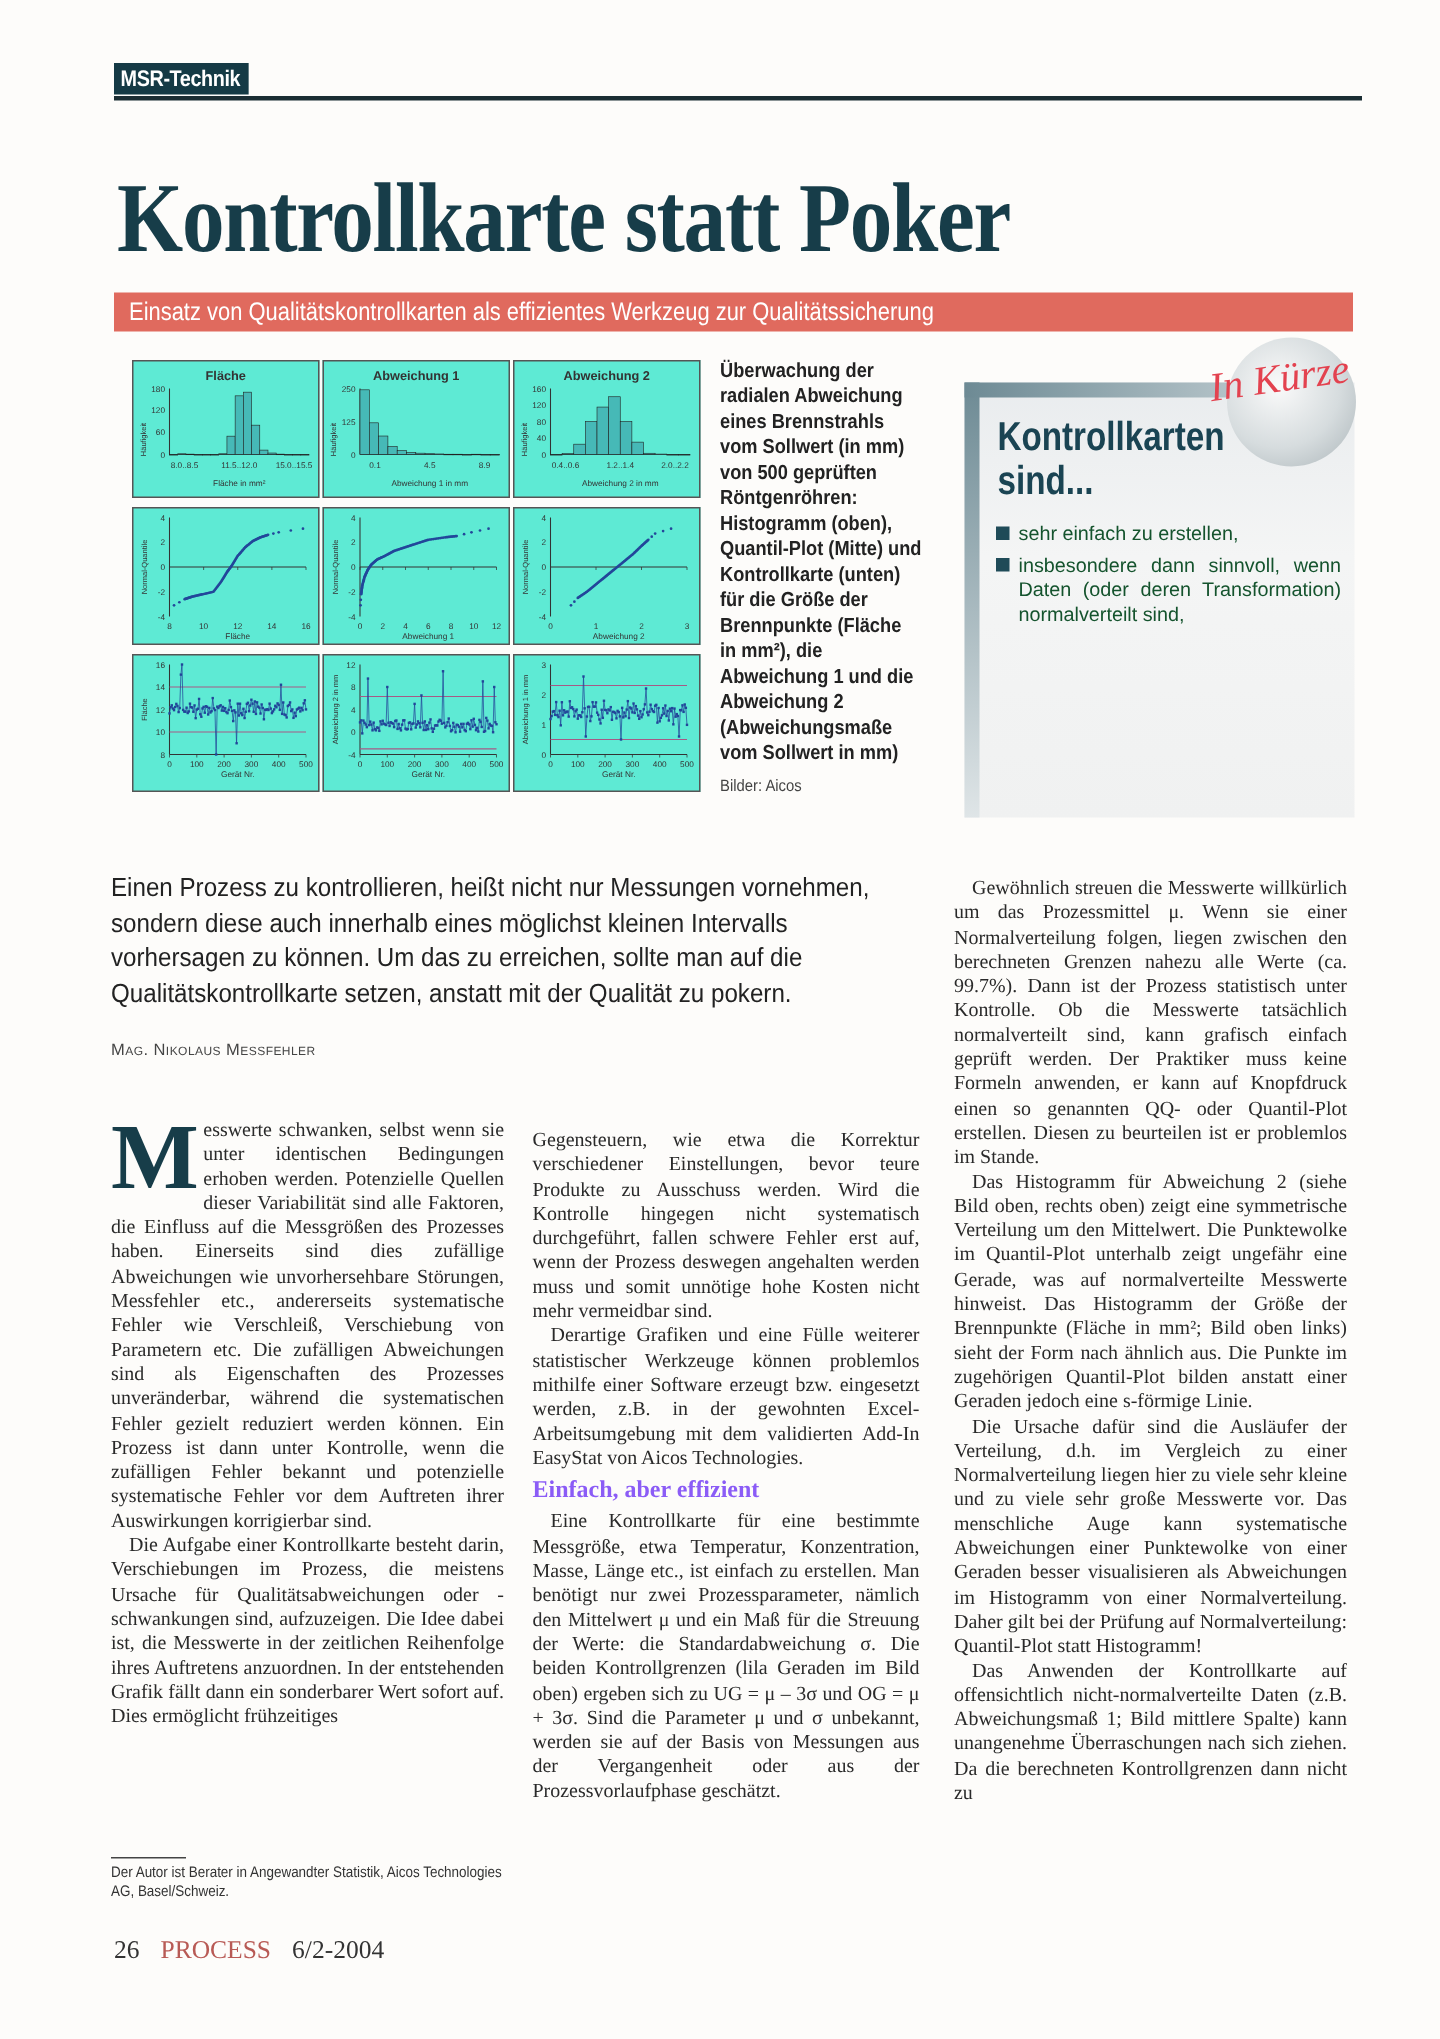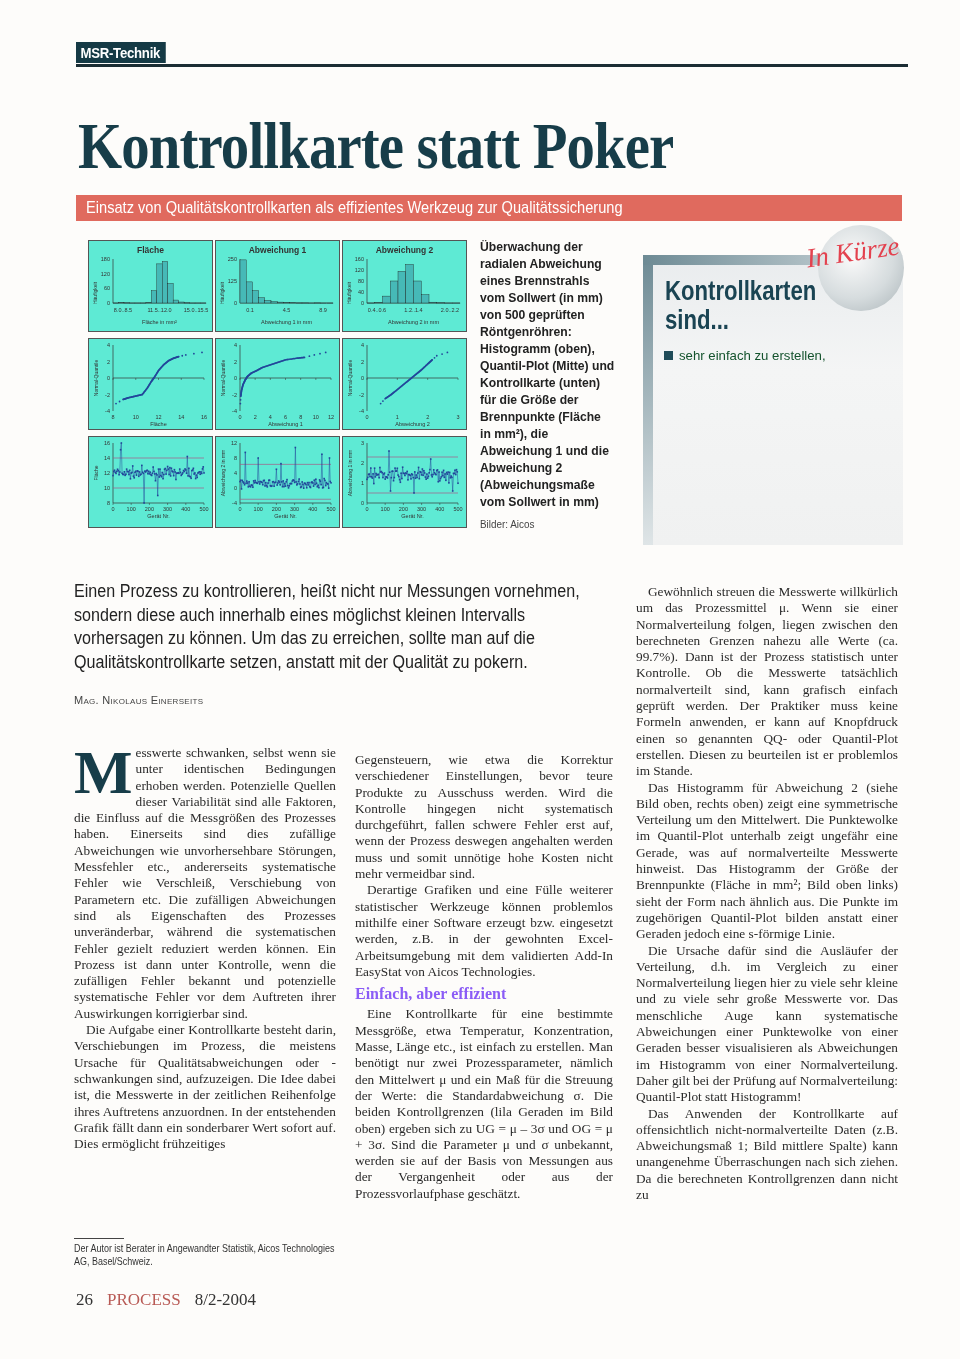--- a/index.html
+++ b/index.html
@@ -997,24 +997,25 @@
 <div class="abs caption-credit">Bilder: Aicos</div>
 
 <div class="abs box"></div>
 <div class="abs box-sidebar"></div>
 <div class="abs box-topbar"></div>
 <div class="abs sphere"></div>
 <div class="abs kurze">In Kürze</div>
 <div class="abs box-title">Kontrollkarten sind...</div>
 <ul class="abs box-list">
   <li><span class="bullet"></span><span>sehr einfach zu erstellen,</span></li>
+  <li><span class="bullet"></span><span>insbesondere dann sinnvoll, wenn Daten (oder deren Transformation) normalverteilt sind,</span></li>
 </ul>
 
 <div class="abs lead">Einen Prozess zu kontrollieren, heißt nicht nur Messungen vornehmen, sondern diese auch innerhalb eines möglichst kleinen Intervalls vorhersagen zu können. Um das zu erreichen, sollte man auf die Qualitätskontrollkarte setzen, anstatt mit der Qualität zu pokern.</div>
-<div class="abs author">Mag. Nikolaus Einerseits</div>
+<div class="abs author">Mag. Nikolaus Messfehler</div>
 
 <div class="col" style="left:74px; top:745px; width:262px;">
   <p class="first"><span class="dropcap">M</span><span>esswerte schwanken, selbst wenn sie unter identischen Bedingungen erhoben werden. Potenzielle Quellen dieser Variabilität sind alle Faktoren, die Einfluss auf die Messgrößen des Prozesses haben. Einerseits sind dies zufällige Abweichungen wie unvorhersehbare Störungen, Messfehler etc., andererseits systematische Fehler wie Verschleiß, Verschiebung von Parametern etc. Die zufälligen Abweichungen sind als Eigenschaften des Prozesses unveränderbar, während die systematischen Fehler gezielt reduziert werden können. Ein Prozess ist dann unter Kontrolle, wenn die zufälligen Fehler bekannt und potenzielle systematische Fehler vor dem Auftreten ihrer Auswirkungen korrigierbar sind.</span></p>
   <p>Die Aufgabe einer Kontrollkarte besteht darin, Verschiebungen im Prozess, die meistens Ursache für Qualitätsabweichungen oder -schwankungen sind, aufzuzeigen. Die Idee dabei ist, die Messwerte in der zeitlichen Reihenfolge ihres Auftretens anzuordnen. In der entstehenden Grafik fällt dann ein sonderbarer Wert sofort auf. Dies ermöglicht frühzeitiges</p>
 </div>
 
 <div class="col" style="left:355px; top:752px; width:258px;">
   <p class="first">Gegensteuern, wie etwa die Korrektur verschiedener Einstellungen, bevor teure Produkte zu Ausschuss werden. Wird die Kontrolle hingegen nicht systematisch durchgeführt, fallen schwere Fehler erst auf, wenn der Prozess deswegen angehalten werden muss und somit unnötige hohe Kosten nicht mehr vermeidbar sind.</p>
   <p>Derartige Grafiken und eine Fülle weiterer statistischer Werkzeuge können problemlos mithilfe einer Software erzeugt bzw. eingesetzt werden, z.B. in der gewohnten Excel-Arbeitsumgebung mit dem validierten Add-In EasyStat von Aicos Technologies.</p>
   <h3>Einfach, aber effizient</h3>
@@ -1024,14 +1025,14 @@
 <div class="col" style="left:636px; top:584px; width:262px;">
   <p>Gewöhnlich streuen die Messwerte willkürlich um das Prozessmittel μ. Wenn sie einer Normalverteilung folgen, liegen zwischen den berechneten Grenzen nahezu alle Werte (ca. 99.7%). Dann ist der Prozess statistisch unter Kontrolle. Ob die Messwerte tatsächlich normalverteilt sind, kann grafisch einfach geprüft werden. Der Praktiker muss keine Formeln anwenden, er kann auf Knopfdruck einen so genannten QQ- oder Quantil-Plot erstellen. Diesen zu beurteilen ist er problemlos im Stande.</p>
   <p>Das Histogramm für Abweichung 2 (siehe Bild oben, rechts oben) zeigt eine symmetrische Verteilung um den Mittelwert. Die Punktewolke im Quantil-Plot unterhalb zeigt ungefähr eine Gerade, was auf normalverteilte Messwerte hinweist. Das Histogramm der Größe der Brennpunkte (Fläche in mm²; Bild oben links) sieht der Form nach ähnlich aus. Die Punkte im zugehörigen Quantil-Plot bilden anstatt einer Geraden jedoch eine s-förmige Linie.</p>
   <p>Die Ursache dafür sind die Ausläufer der Verteilung, d.h. im Vergleich zu einer Normalverteilung liegen hier zu viele sehr kleine und zu viele sehr große Messwerte vor. Das menschliche Auge kann systematische Abweichungen einer Punktewolke von einer Geraden besser visualisieren als Abweichungen im Histogramm von einer Normalverteilung. Daher gilt bei der Prüfung auf Normalverteilung: Quantil-Plot statt Histogramm!</p>
   <p>Das Anwenden der Kontrollkarte auf offensichtlich nicht-normalverteilte Daten (z.B. Abweichungsmaß 1; Bild mittlere Spalte) kann unangenehme Überraschungen nach sich ziehen. Da die berechneten Kontrollgrenzen dann nicht zu</p>
 </div>
 
 <div class="abs footnote-rule"></div>
 <div class="abs footnote">Der Autor ist Berater in Angewandter Statistik, Aicos Technologies AG, Basel/Schweiz.</div>
 <div class="abs folio">
-  <span>26</span><span class="brand">PROCESS</span><span>8/2-2004</span>
+  <span>26</span><span class="brand">PROCESS</span><span>6/2-2004</span>
 </div>
 
 </body></html>

